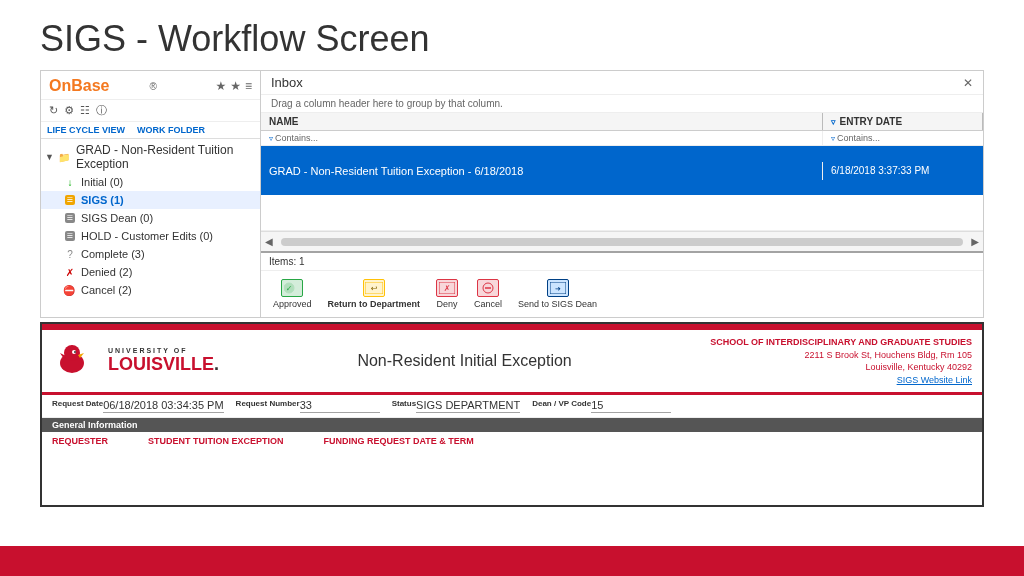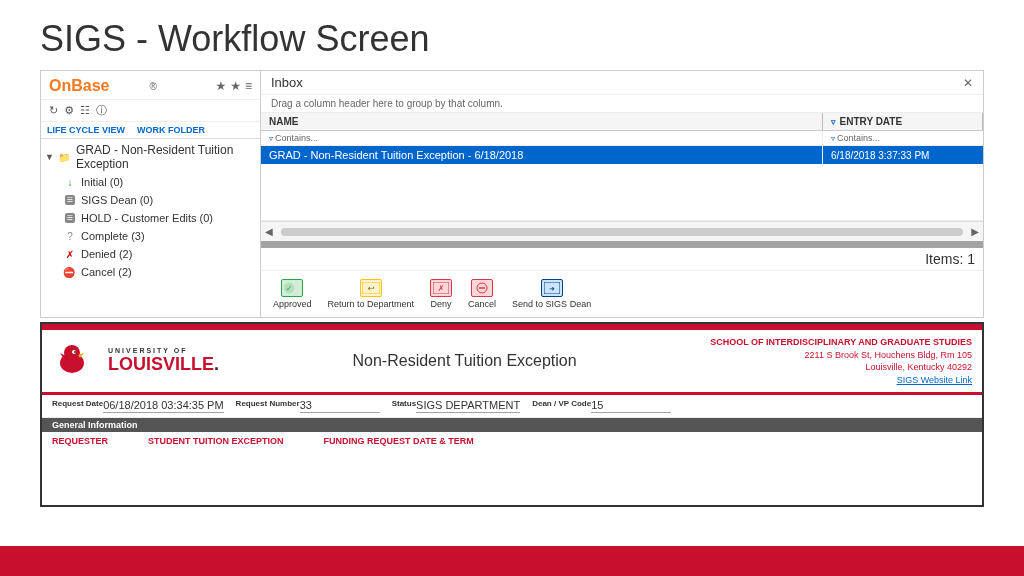--- a/index.html
+++ b/index.html
@@ -252,21 +252,21 @@
     }
 
     .inbox-row-name {
       flex: 1;
       padding: 3px 8px;
       border-right: 1px solid #eee;
     }
 
     .inbox-row-date {
       width: 160px;
-      padding: 3px 8px;
+      padding: 19px 8px;
       font-size: 10px;
     }
 
     .inbox-scroll {
       height: 20px;
       background: #f5f5f5;
       border-top: 1px solid #ddd;
       display: flex;
       align-items: center;
       padding: 0 4px;
@@ -281,25 +281,24 @@
 
     .scroll-thumb {
       flex: 1;
       height: 8px;
       background: #ccc;
       margin: 0 8px;
       border-radius: 4px;
     }
 
     .items-count {
-      font-size: 14px;
+      font-size: 10px;
       color: #333;
       padding: 3px 8px;
-      border-top: 7px solid #a3a3a3;
-      text-align: right;
+      border-top: 2px solid #a3a3a3;
     }
 
     
     .action-area {
       padding: 6px 8px;
       display: flex;
       gap: 8px;
       align-items: center;
       border-top: 1px solid #eee;
       background: #fff;
@@ -508,20 +507,26 @@
           <span class="tree-expand">▼</span>
           <span class="tree-icon folder-icon">📁</span>
           <span style="font-weight:normal;font-size:12px;">GRAD - Non-Resident Tuition Exception</span>
         </div>
 
         <div class="tree-item" style="padding-left:22px;">
           <span class="tree-icon green-arrow">↓</span>
           <span>Initial (0)</span>
         </div>
 
+        <div class="tree-item selected" style="padding-left:22px;background:#e8f0ff;">
+          <span class="tree-icon">
+            <span class="orange-box" style="font-size:7px;padding:1px 2px;">☰</span>
+          </span>
+          <span style="color:#0066cc;font-weight:bold;">SIGS (1)</span>
+        </div>
 
         <div class="tree-item" style="padding-left:22px;">
           <span class="tree-icon">
             <span class="gray-box" style="font-size:7px;padding:1px 2px;">☰</span>
           </span>
           <span>SIGS Dean (0)</span>
         </div>
 
         <div class="tree-item" style="padding-left:22px;">
           <span class="tree-icon">
@@ -601,21 +606,21 @@
           <span>Approved</span>
         </button>
 
         <button class="action-btn btn-return">
           <div class="action-btn-icon">
             <svg width="18" height="12" viewBox="0 0 18 12">
                 <rect width="18" height="12" fill="#fff3cd" stroke="#ffc107" stroke-width="1"></rect>
                 <text x="9" y="9" font-size="8" text-anchor="middle" fill="#856404">↩</text>
               </svg>
           </div>
-          <span style="white-space:nowrap;">Return to Department</span>
+          <span style="white-space:nowrap;font-weight:bold;">Return to Department</span>
         </button>
 
         <button class="action-btn btn-deny">
           <div class="action-btn-icon">
             <svg width="16" height="12" viewBox="0 0 16 12">
                 <rect width="16" height="12" fill="#f8d7da" stroke="#dc3545" stroke-width="1"></rect>
                 <text x="8" y="9" font-size="8" text-anchor="middle" fill="#dc3545">✗</text>
               </svg>
           </div>
           <span>Deny</span>
@@ -661,21 +666,21 @@
       </svg>
 
       <div class="uofl-logo">
         <span class="uofl-university-text">UNIVERSITY OF</span>
         <div style="display:flex;align-items:baseline;">
           <span class="uofl-louisville-text">LOUISVILLE</span>
           <span class="uofl-dot">.</span>
         </div>
       </div>
 
-      <div class="doc-form-title">Non-Resident Tuition Exception</div>
+      <div class="doc-form-title">Non-Resident Initial Exception</div>
 
       <div class="sigs-address">
         <div style="font-weight:bold;">SCHOOL OF INTERDISCIPLINARY AND GRADUATE STUDIES</div>
         <div>2211 S Brook St, Houchens Bldg, Rm 105</div>
         <div>Louisville, Kentucky 40292</div>
         <span class="sigs-link">SIGS Website Link</span>
       </div>
     </div>
 
     <div class="doc-fields">

